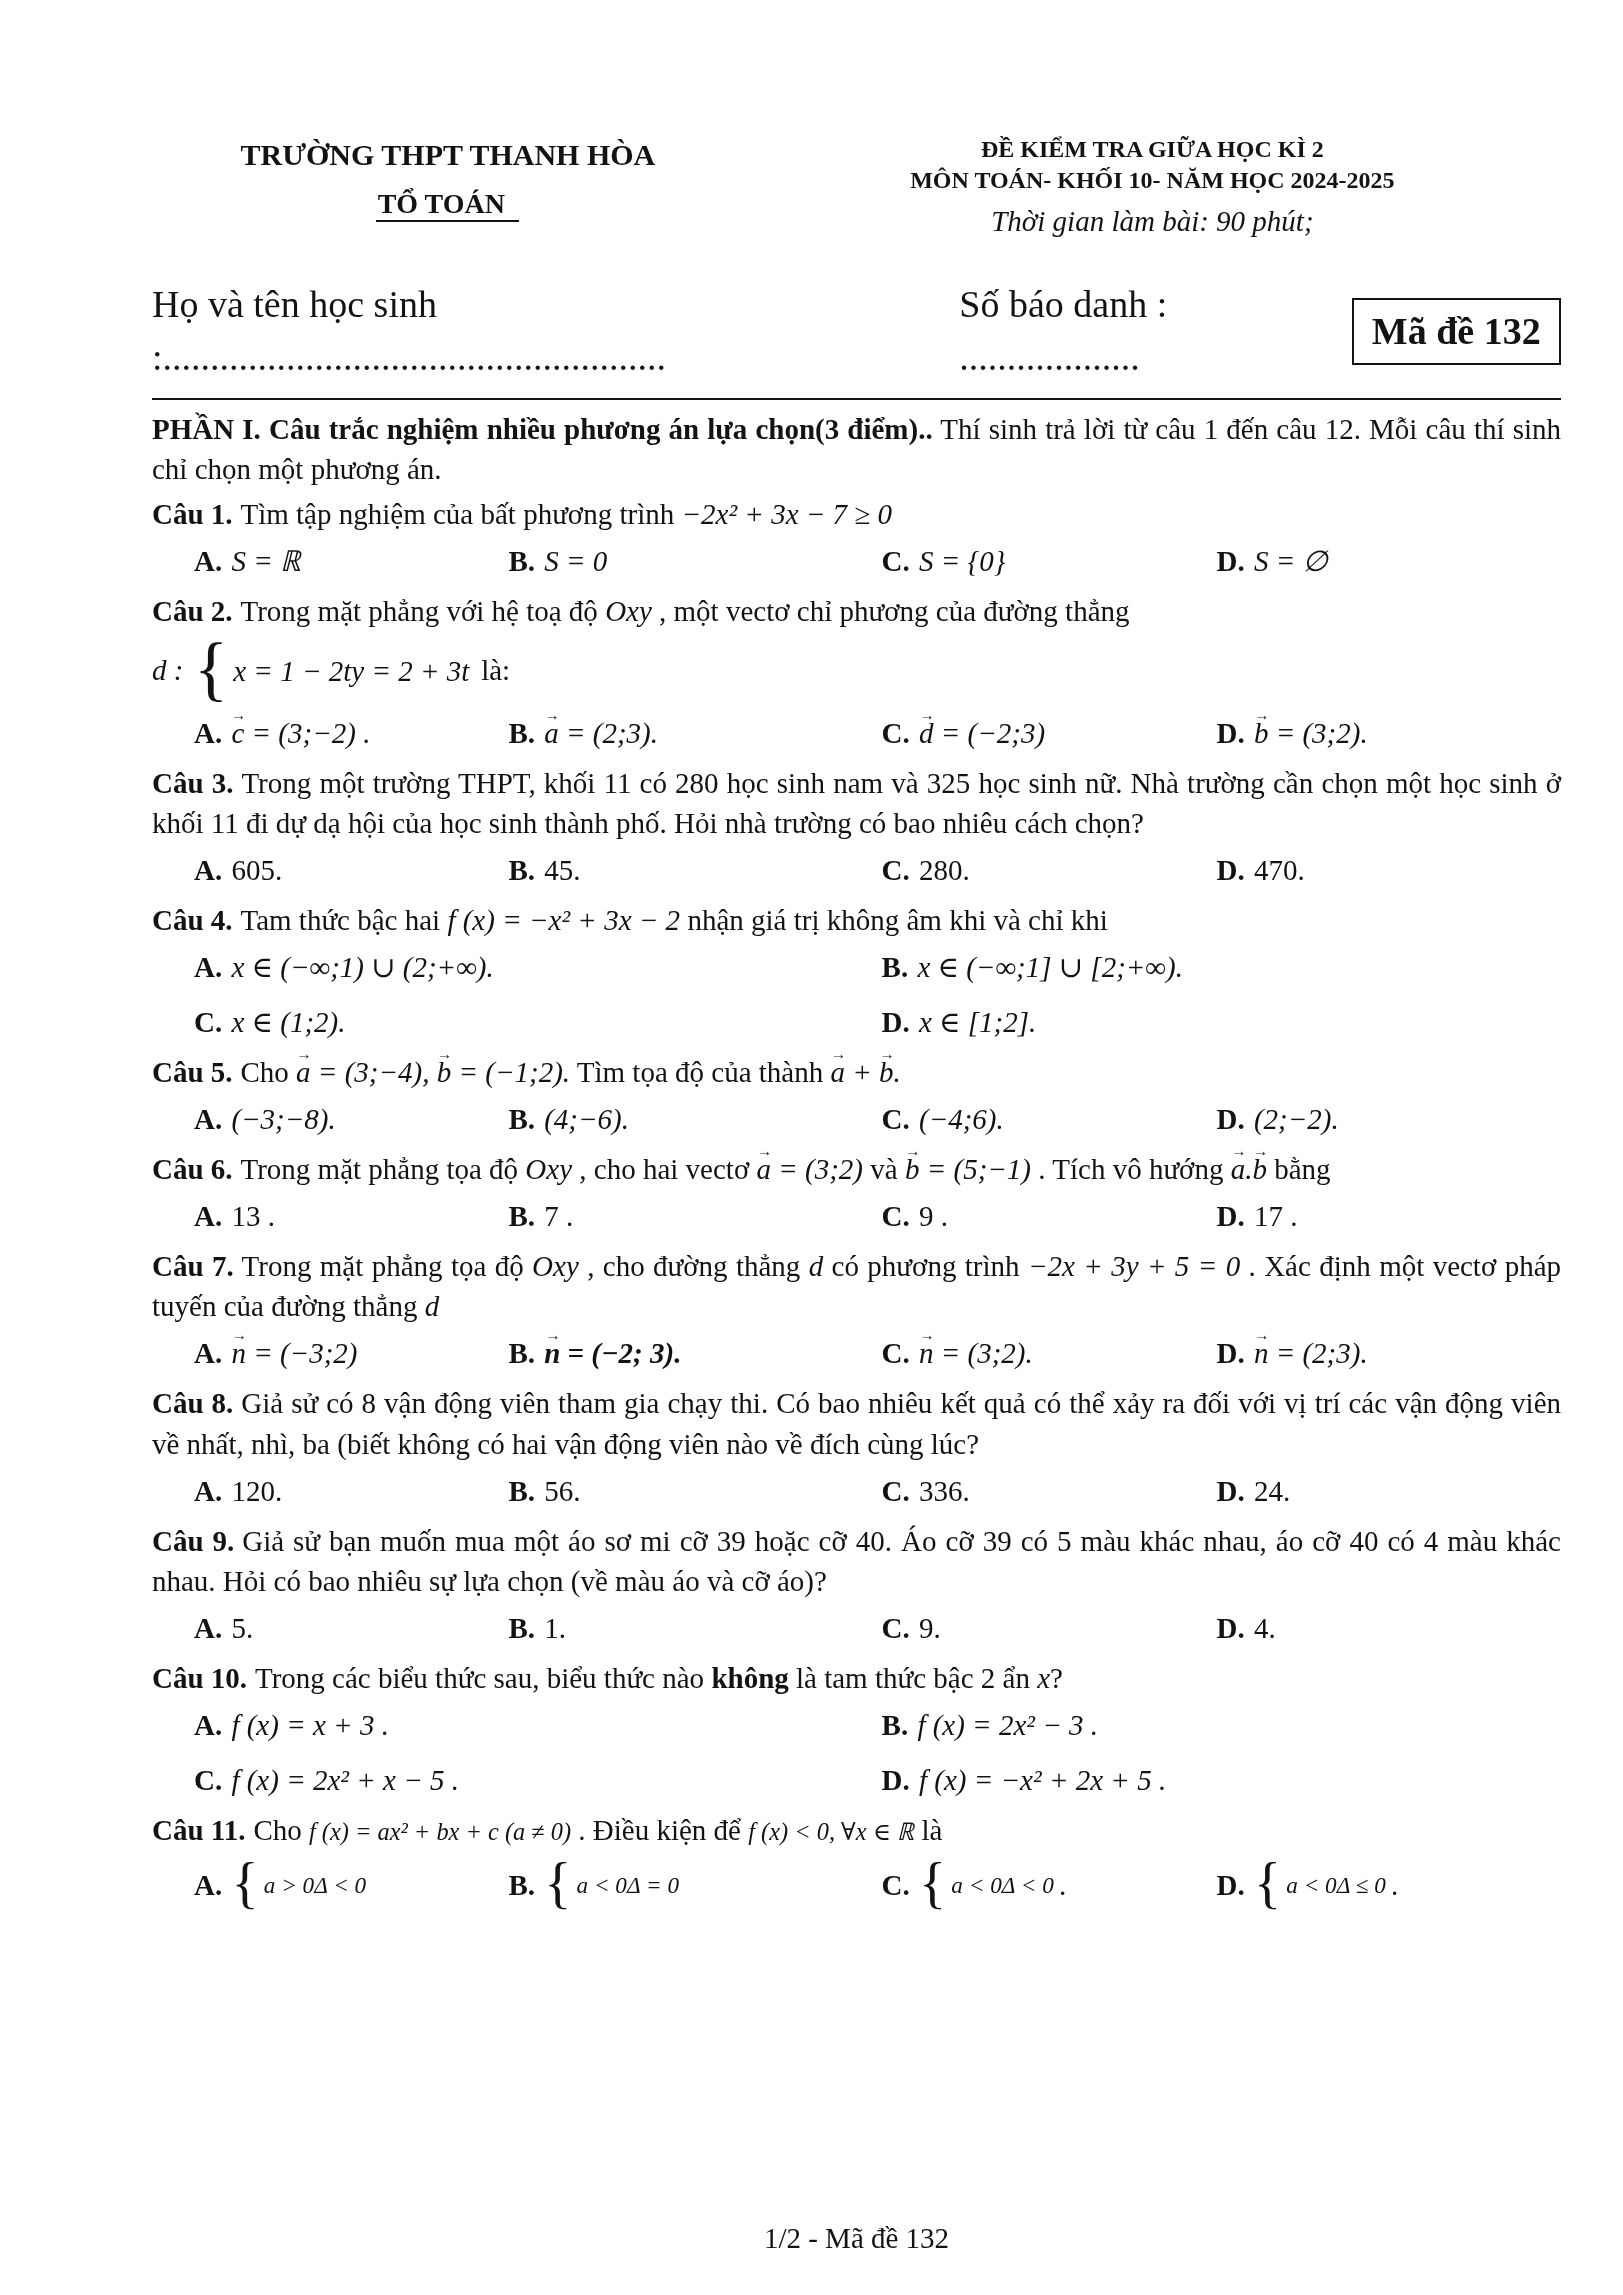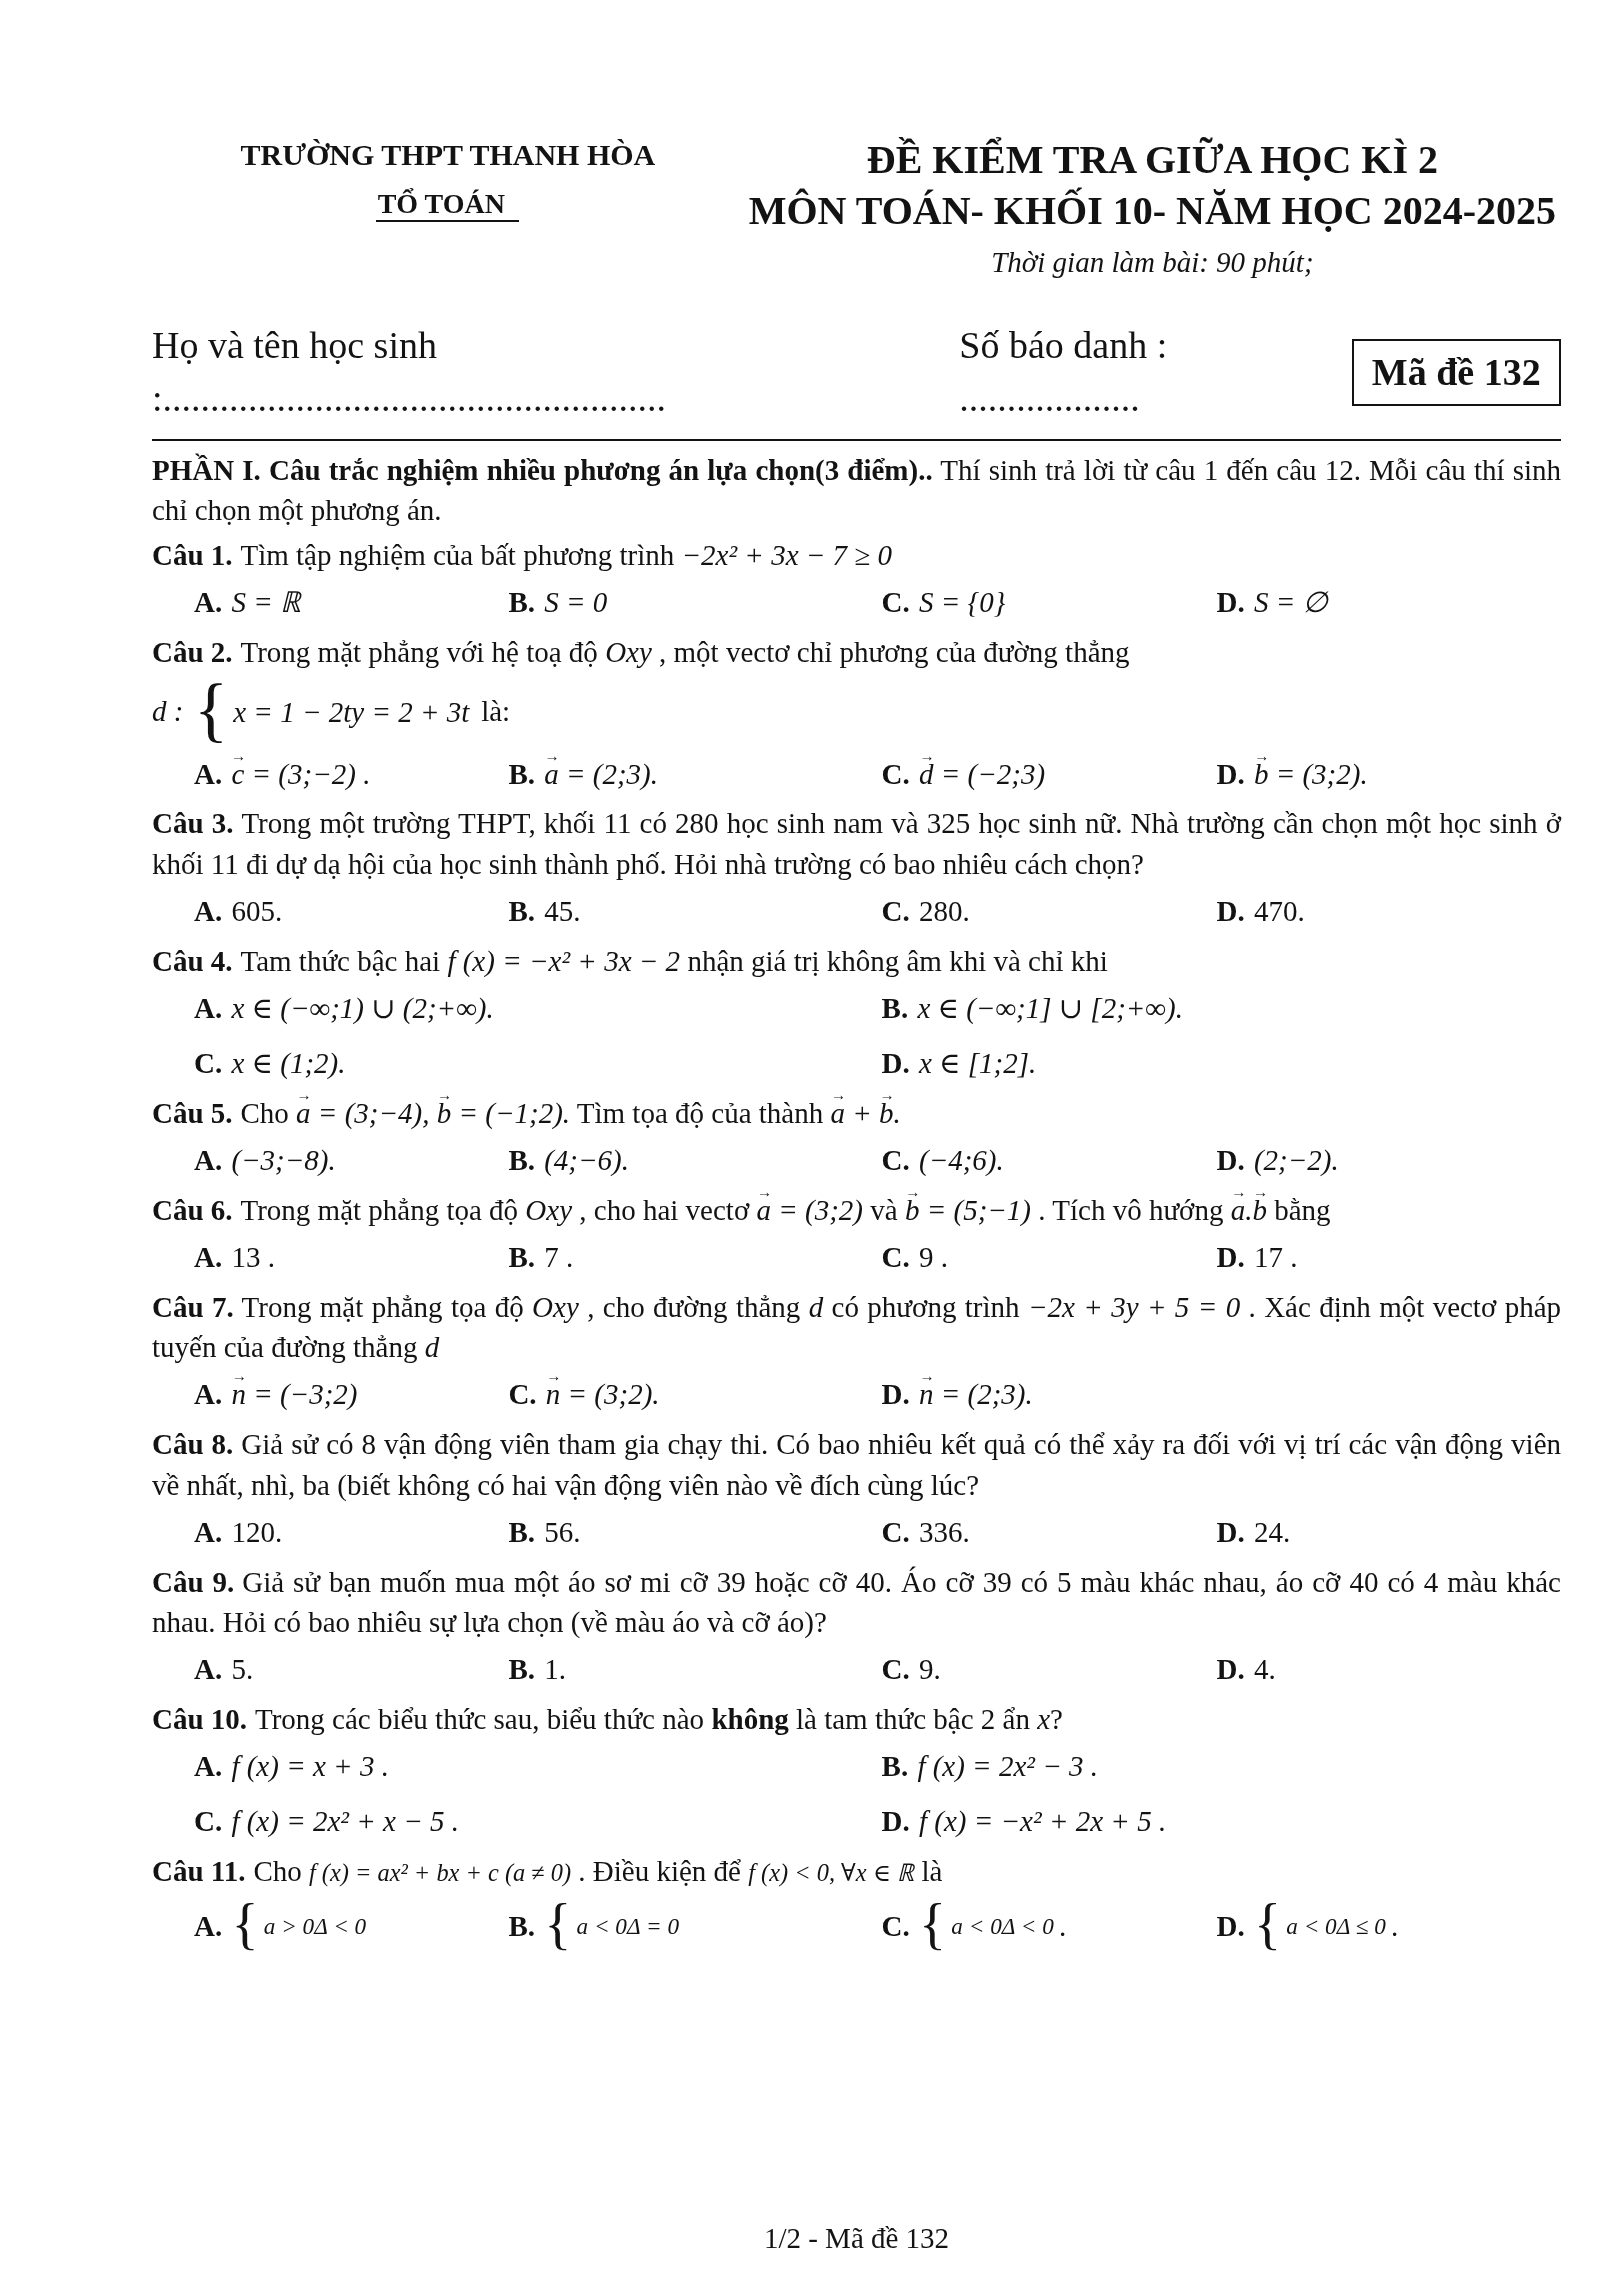--- a/index.html
+++ b/index.html
@@ -16,21 +16,21 @@
     display:flex;
     flex-direction:column;
   }
   
   .header{ display:flex; margin-bottom:37px; }
   .header-left{ width:42%; text-align:center; }
   .header-right{ width:58%; text-align:center; }
   .school{ font-weight:700; font-size:30px; }
   .dept{ margin-top:6.5px; }
   .dept-text{ font-weight:700; font-size:28px; border-bottom:2.6px solid #131313; padding:0 14.4px 1.3px 1.3px; }
-  .title{ font-weight:700; font-size:40px; line-height:1.28; }
+  .title{ font-weight:700; font-size:24px; line-height:1.28; }
   .time{ font-style:italic; font-size:29px; margin-top:5.2px; }
 
   .student-row{ display:flex; align-items:center; font-size:38px; }
   .sbd{ margin-left:10.5px; }
   .code-box{ margin-left:auto; border:2.6px solid #131313; font-weight:700; padding:5.2px 18.3px; white-space:nowrap; }
 
   .rule{ border-top:2.6px solid #131313; margin:13px 0 9.2px; }
 
   .section-heading{ text-align:justify; margin-bottom:3.9px; }
   .sh-bold{ font-weight:700; }
@@ -163,20 +163,21 @@
         <div class="opt"><span class="opt-label">A.</span><span class="t">13 .</span></div>
         <div class="opt"><span class="opt-label">B.</span><span class="t">7 .</span></div>
         <div class="opt"><span class="opt-label">C.</span><span class="t">9 .</span></div>
         <div class="opt"><span class="opt-label">D.</span><span class="t">17 .</span></div>
       </div>
     </div>
     <div class="question">
       <div class="stem"><span class="qnum">Câu 7.</span><span class="t">Trong mặt phẳng tọa độ </span><span class="m">Oxy</span><span class="t"> , cho đường thẳng </span><span class="m">d</span><span class="t"> có phương trình </span><span class="m">−2x + 3y + 5 = 0</span><span class="t"> . Xác định một vectơ pháp tuyến của đường thẳng </span><span class="m">d</span></div>
       <div class="opts row4">
         <div class="opt"><span class="opt-label">A.</span><span class="vec">n</span><span class="m"> = (−3;2)</span></div>
+        <div class="opt boldall"><span class="opt-label">B.</span><span class="vec">n</span><span class="m"> = (−2; 3).</span></div>
         <div class="opt"><span class="opt-label">C.</span><span class="vec">n</span><span class="m"> = (3;2).</span></div>
         <div class="opt"><span class="opt-label">D.</span><span class="vec">n</span><span class="m"> = (2;3).</span></div>
       </div>
     </div>
     <div class="question">
       <div class="stem"><span class="qnum">Câu 8.</span><span class="t">Giả sử có 8 vận động viên tham gia chạy thi. Có bao nhiêu kết quả có thể xảy ra đối với vị trí các vận động viên về nhất, nhì, ba (biết không có hai vận động viên nào về đích cùng lúc?</span></div>
       <div class="opts row4">
         <div class="opt"><span class="opt-label">A.</span><span class="t">120.</span></div>
         <div class="opt"><span class="opt-label">B.</span><span class="t">56.</span></div>
         <div class="opt"><span class="opt-label">C.</span><span class="t">336.</span></div>

